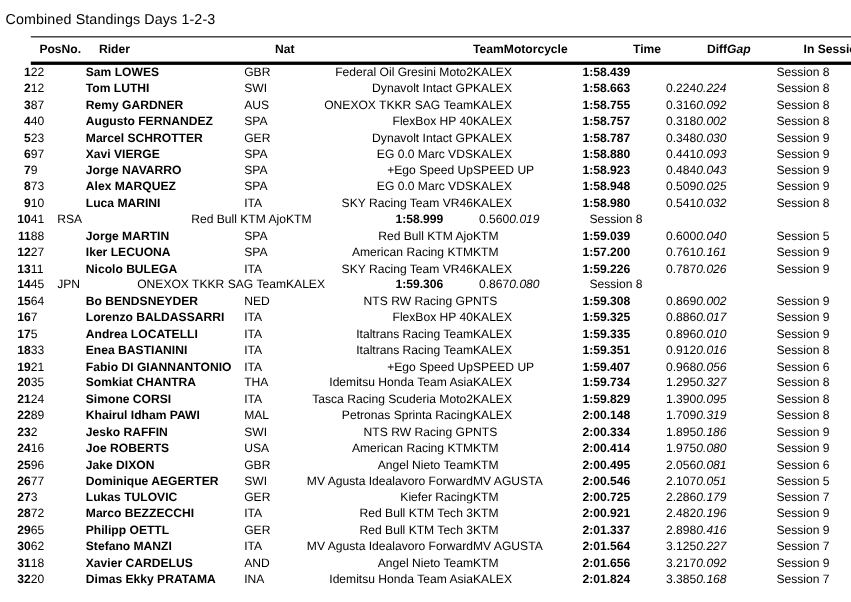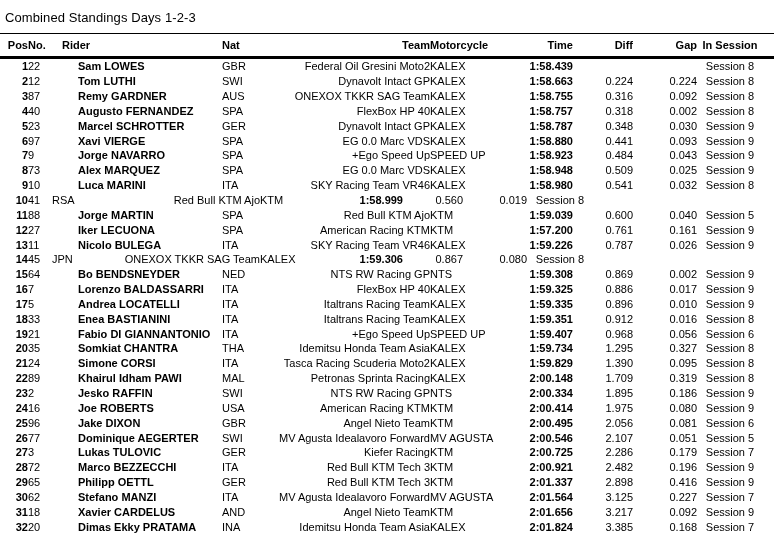--- a/index.html
+++ b/index.html
@@ -7,34 +7,34 @@
     width:774px; height:547px; background:#ffffff; color:#000000;
     font-family:"Liberation Sans", sans-serif; overflow:hidden;
   }
   .title {
     box-sizing:border-box; height:33px; padding:10px 0 0 5px;
     font-size:13px; letter-spacing:0.1px;
   }
   .thead {
     display:flex; align-items:center; box-sizing:content-box;
     border-top:1px solid #000; border-bottom:3px solid #000;
-    height:22px; font-weight:bold; font-size:11px;
+    height:22px; font-weight:bold; font-size:11px;margin-left:28px;
   }
   .trow { display:flex; align-items:center; height:14.85px; font-size:11px; }
   .c { flex:none; white-space:nowrap; overflow:hidden; box-sizing:border-box; }
   .c-pos     { width:28px;  text-align:right; font-weight:bold; }
   .c-no      { width:24px;  text-align:left; }
   .c-rider   { width:170px; padding-left:26px; font-weight:bold; }
   .thead .c-rider { padding-left:10px; }
   .c-nat     { width:45px;  }
   .c-team    { width:163px;text-align:right; }
   .c-moto    { width:92px;  }
   .c-time    { width:51px;  text-align:right; font-weight:bold; }
   .c-diff    { width:60px;  text-align:right; }
-  .c-gap     { width:64px;  text-align:right; }
+  .c-gap     { width:64px;  text-align:left;font-style:italic; }
   .c-session { width:66px;  text-align:center; }
   .thead .c  { font-weight:bold; }
 </style>
 </head>
 <body>
 
 <div>
   <div class="title">Combined Standings Days 1-2-3</div>
 
   <div class="thead">

